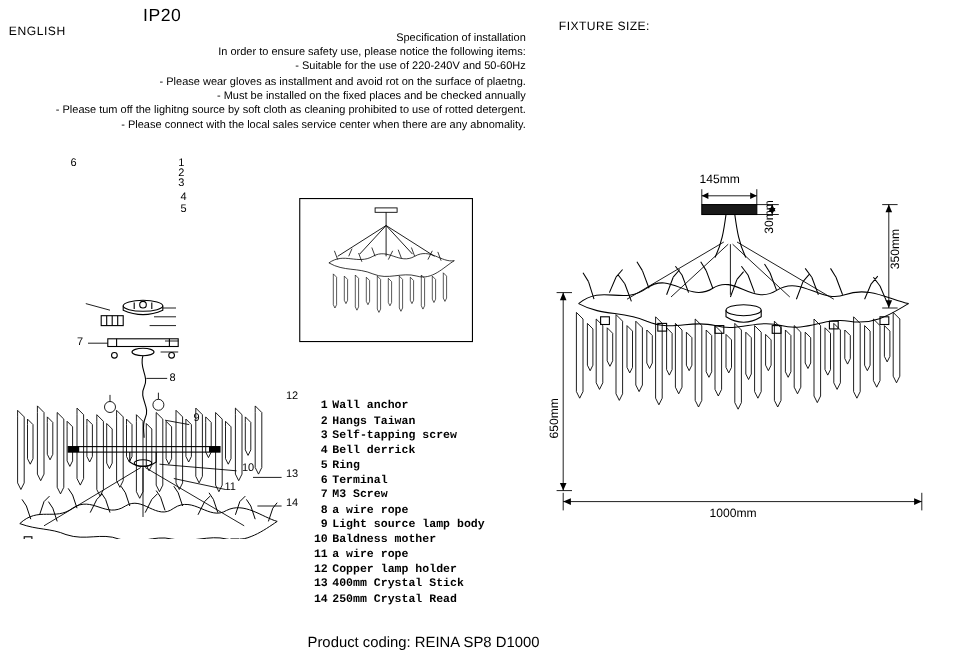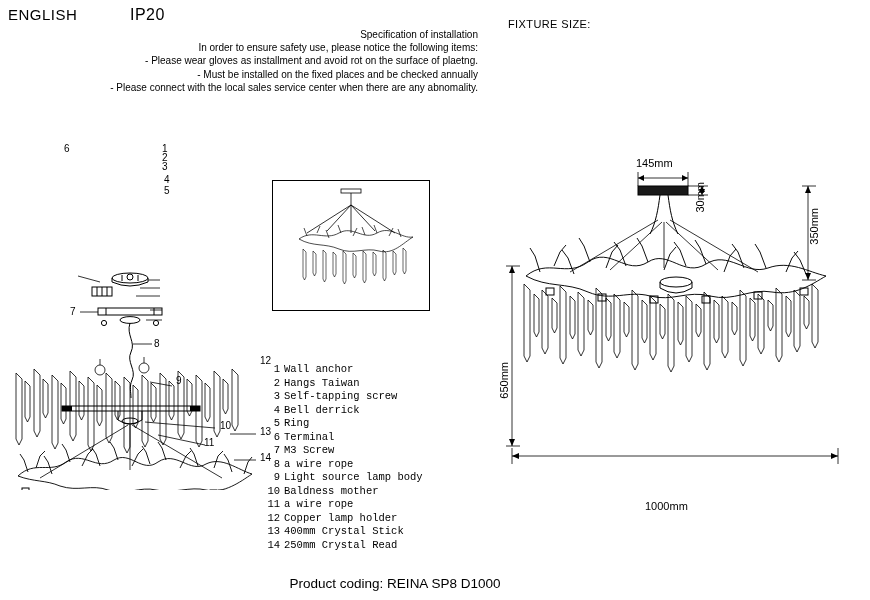--- a/index.html
+++ b/index.html
@@ -12,22 +12,22 @@
     height: 600px;
     position: relative;
     font-family: "Liberation Sans", sans-serif;
     color: #000000;
     overflow: hidden;
   }
   .abs { position: absolute; }
 
   
   #header-lang {
-    left: 8px; top: 6px;
-    font-size: 15px;
+    left: 8px; top: 23px;
+    font-size: 11px;
     letter-spacing: 0.5px;
   }
   #header-ip {
     left: 130px; top: 6px;
     font-size: 16px;
     letter-spacing: 0.5px;
   }
   #fixture-size-label {
     left: 508px; top: 18px;
     font-size: 11px;
@@ -38,46 +38,46 @@
   #spec-block {
     left: 8px; top: 28px;
     width: 470px;
     font-size: 10px;
     line-height: 13.2px;
   }
   #spec-block .spec-line { white-space: nowrap; text-align: right; }
 
   
   #parts-legend {
-    left: 260px; top: 363px;
+    left: 278px; top: 363px;
     font-family: "Liberation Mono", monospace;
     font-size: 10.5px;
     line-height: 13.5px;
-    font-weight: normal;
+    font-weight: bold;
   }
   #parts-legend .part-row { white-space: nowrap; }
   #parts-legend .pnum { display: inline-block; width: 20px; text-align: right; margin-right: 4px; }
 
   
   .callout {
     font-size: 10px;
     font-family: "Liberation Sans", sans-serif;
   }
 
   
   .dim-label { font-size: 11px; }
   .dim-vert {
     writing-mode: vertical-rl;
     transform: rotate(180deg);
     font-size: 11px;
   }
 
   
   #product-coding {
-    left: 16px; top: 576px;
+    left: 6px; top: 576px;
     width: 758px;
     text-align: center;
     font-size: 13.5px;
   }
 
   
   #inset-box {
     left: 272px; top: 180px;
     width: 158px; height: 131px;
     border: 1px solid #000;
@@ -92,22 +92,24 @@
 </head>
 <body>
 
 <div class="abs" id="header-lang">ENGLISH</div>
 <div class="abs" id="header-ip">IP20</div>
 <div class="abs" id="fixture-size-label">FIXTURE SIZE:</div>
 
 <div class="abs" id="spec-block">
   <div class="spec-line">Specification of installation</div>
   <div class="spec-line">In order to ensure safety use, please notice the following items:</div>
+  <div class="spec-line">- Suitable for the use of 220-240V and 50-60Hz</div>
   <div class="spec-line">- Please wear gloves as installment and avoid rot on the surface of plaetng.</div>
   <div class="spec-line">- Must be installed on the fixed places and be checked annually</div>
+  <div class="spec-line">- Please tum off the lighitng source by soft cloth as cleaning prohibited to use of rotted detergent.</div>
   <div class="spec-line">- Please connect with the local sales service center when there are any abnomality.</div>
 </div>
 
 <div class="abs" style="left:0; top:130px; width:280px; height:360px;">
 <svg width="280" height="360" viewBox="0 0 280 360">
 
   <g>
     <ellipse cx="130" cy="148" rx="18" ry="5" class="ln"></ellipse>
     <path class="ln" d="M112 148 L112 152 Q130 160 148 152 L148 148"></path>
     <circle cx="130" cy="147" r="3" class="ln"></circle>
@@ -424,15 +426,15 @@
     <line x1="22" y1="288" x2="22" y2="304"></line>
     <line x1="348" y1="288" x2="348" y2="304"></line>
   </g>
 </svg>
 </div>
 
 <div class="abs dim-label" style="left:636px; top:157px;">145mm</div>
 <div class="abs dim-vert" style="left:694px; top:182px;">30mm</div>
 <div class="abs dim-vert" style="left:808px; top:208px;">350mm</div>
 <div class="abs dim-vert" style="left:498px; top:362px;">650mm</div>
-<div class="abs dim-label" style="left:645px; top:461px;margin-top:39px;">1000mm</div>
+<div class="abs dim-label" style="left:645px; top:461px;">1000mm</div>
 
 <div class="abs" id="product-coding">Product coding: REINA SP8 D1000</div>
 
 </body></html>

